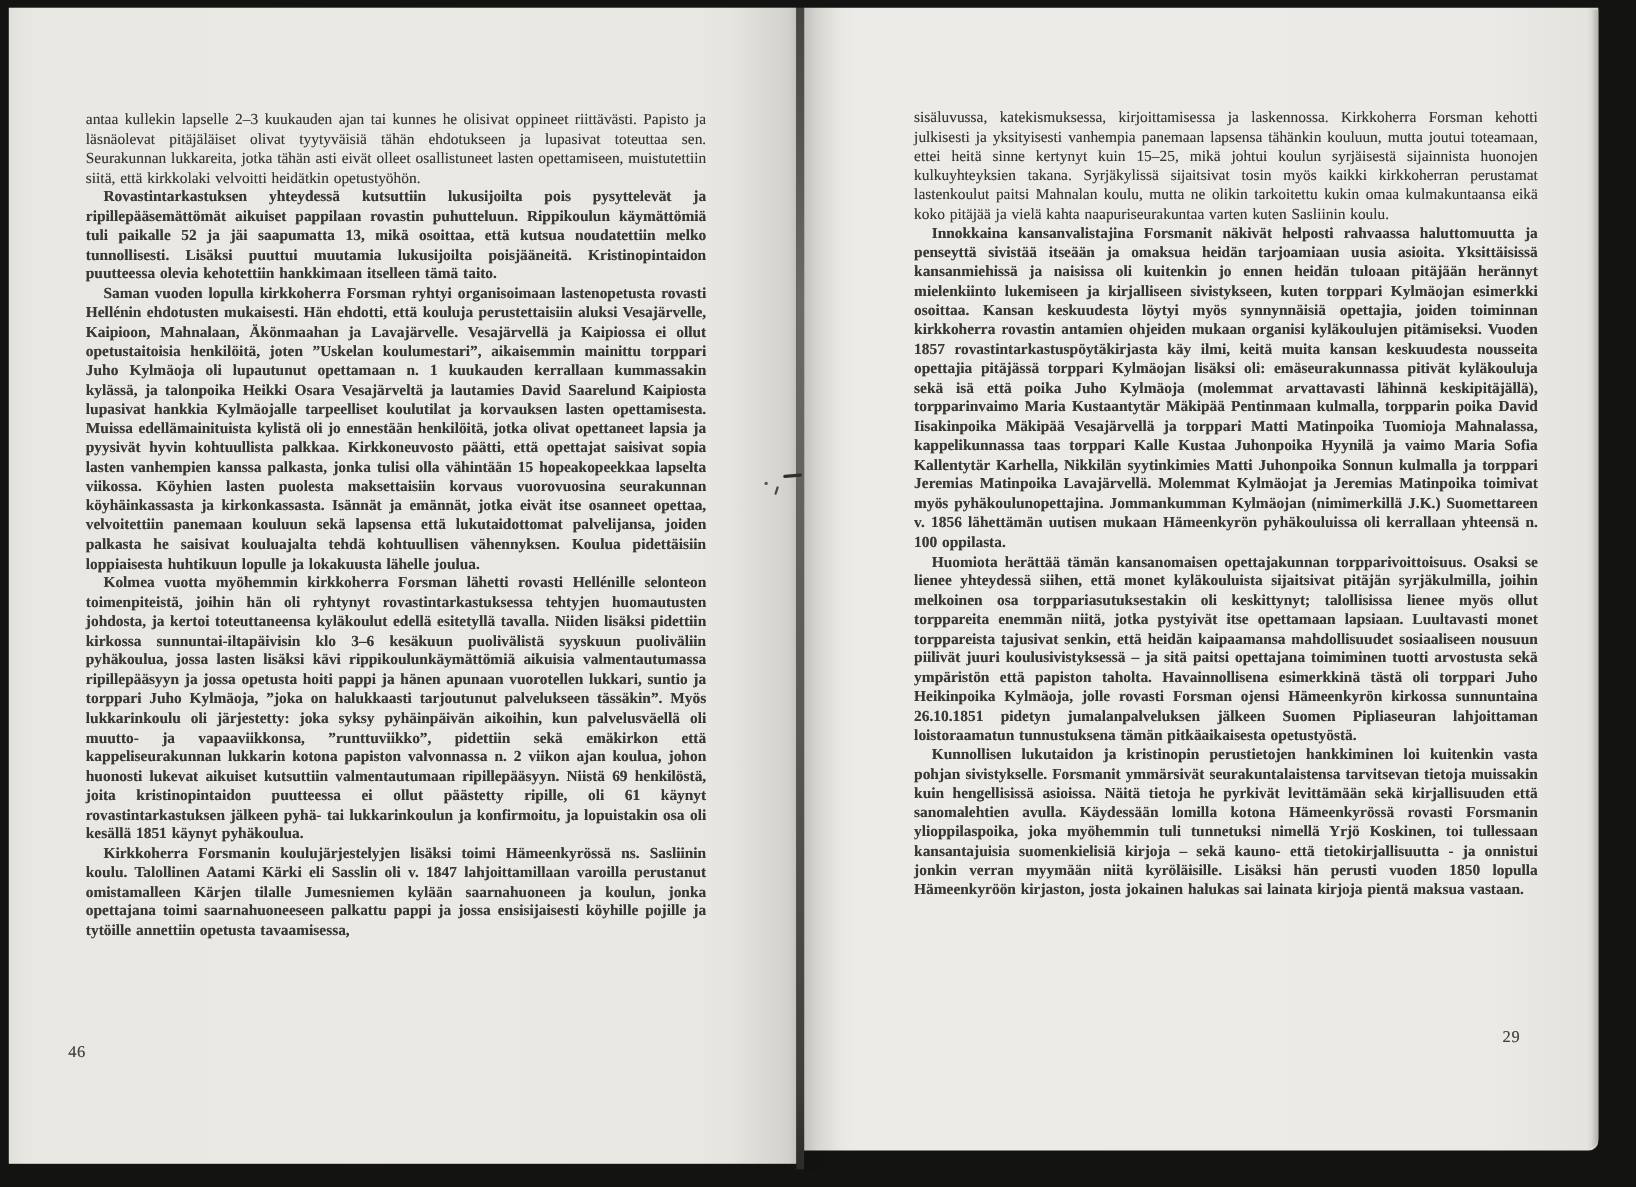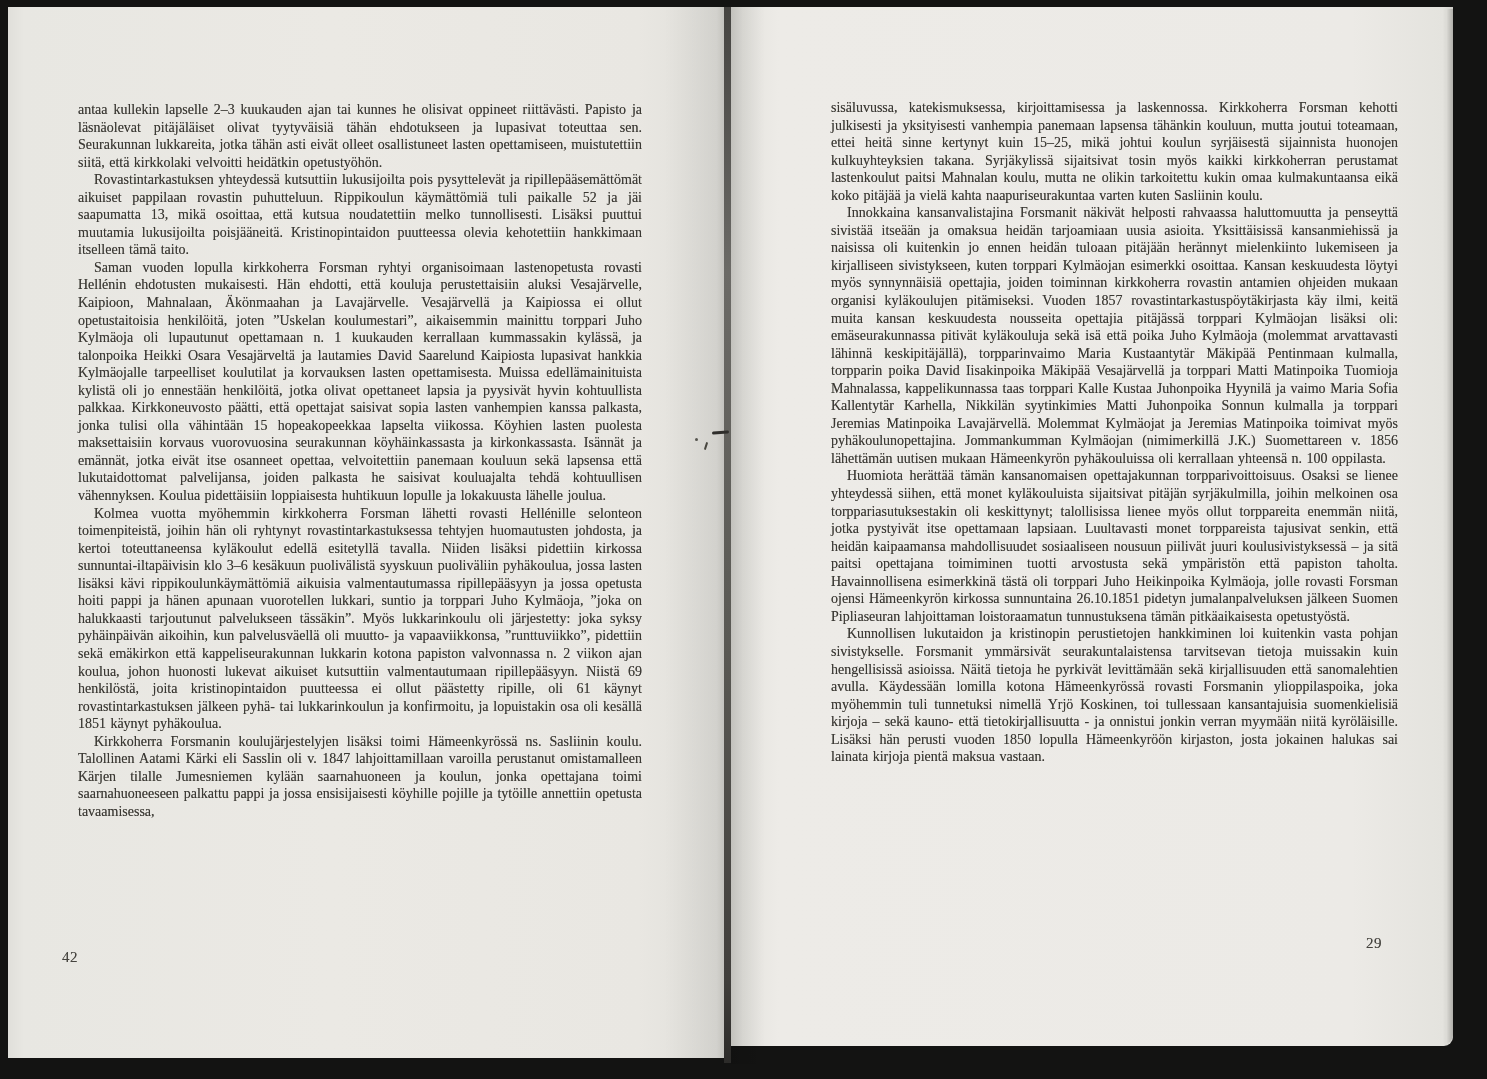--- a/index.html
+++ b/index.html
@@ -34,21 +34,21 @@
   .spine-shade-right{
     position:absolute;left:731px;top:7px;width:34px;height:1057px;
     background:linear-gradient(to right,rgba(0,0,0,0.10),rgba(0,0,0,0));
   }
   .text{
     position:absolute;text-align:justify;color:#3a3833;
     font-size:14px;line-height:17.55px;word-spacing:0.9px;
     text-shadow:0 0 0.5px rgba(58,56,51,0.55);
   }
   .text p{margin:0;padding:0;}
-  .text p.indent{text-indent:16px;}
+  .text p.indent{text-indent:16px;font-weight:bold;}
   .text-left{left:70px;top:94px;width:564px;}
   .text-right{left:100px;top:92px;width:567px;}
   .pagenum{
     position:absolute;font-size:15px;color:#45433e;letter-spacing:0.5px;
     text-shadow:0 0 0.5px rgba(58,56,51,0.5);
   }
   .pagenum-left{left:54px;top:942px;}
   .pagenum-right{left:635px;top:928px;}
   .mark{position:absolute;}
   .mark-dash{left:712px;top:431px;width:17px;height:3px;background:#2f2e2b;transform:rotate(-5deg);border-radius:2px;}
@@ -59,21 +59,21 @@
 <body>
 
 <div class="page page-left">
   <div class="text text-left">
     <p>antaa kullekin lapselle 2–3 kuukauden ajan tai kunnes he olisivat oppineet riittävästi. Papisto ja läsnäolevat pitäjäläiset olivat tyytyväisiä tähän ehdotukseen ja lupasivat toteuttaa sen. Seurakunnan lukkareita, jotka tähän asti eivät olleet osallistuneet lasten opettamiseen, muistutettiin siitä, että kirkkolaki velvoitti heidätkin opetustyöhön.</p>
     <p class="indent">Rovastintarkastuksen yhteydessä kutsuttiin lukusijoilta pois pysyttelevät ja ripillepääsemättömät aikuiset pappilaan rovastin puhutteluun. Rippikoulun käymättömiä tuli paikalle 52 ja jäi saapumatta 13, mikä osoittaa, että kutsua noudatettiin melko tunnollisesti. Lisäksi puuttui muutamia lukusijoilta poisjääneitä. Kristinopintaidon puutteessa olevia kehotettiin hankkimaan itselleen tämä taito.</p>
     <p class="indent">Saman vuoden lopulla kirkkoherra Forsman ryhtyi organisoimaan lastenopetusta rovasti Hellénin ehdotusten mukaisesti. Hän ehdotti, että kouluja perustettaisiin aluksi Vesajärvelle, Kaipioon, Mahnalaan, Äkönmaahan ja Lavajärvelle. Vesajärvellä ja Kaipiossa ei ollut opetustaitoisia henkilöitä, joten ”Uskelan koulumestari”, aikaisemmin mainittu torppari Juho Kylmäoja oli lupautunut opettamaan n. 1 kuukauden kerrallaan kummassakin kylässä, ja talonpoika Heikki Osara Vesajärveltä ja lautamies David Saarelund Kaipiosta lupasivat hankkia Kylmäojalle tarpeelliset koulutilat ja korvauksen lasten opettamisesta. Muissa edellämainituista kylistä oli jo ennestään henkilöitä, jotka olivat opettaneet lapsia ja pyysivät hyvin kohtuullista palkkaa. Kirkkoneuvosto päätti, että opettajat saisivat sopia lasten vanhempien kanssa palkasta, jonka tulisi olla vähintään 15 hopeakopeekkaa lapselta viikossa. Köyhien lasten puolesta maksettaisiin korvaus vuorovuosina seurakunnan köyhäinkassasta ja kirkonkassasta. Isännät ja emännät, jotka eivät itse osanneet opettaa, velvoitettiin panemaan kouluun sekä lapsensa että lukutaidottomat palvelijansa, joiden palkasta he saisivat kouluajalta tehdä kohtuullisen vähennyksen. Koulua pidettäisiin loppiaisesta huhtikuun lopulle ja lokakuusta lähelle joulua.</p>
     <p class="indent">Kolmea vuotta myöhemmin kirkkoherra Forsman lähetti rovasti Hellénille selonteon toimenpiteistä, joihin hän oli ryhtynyt rovastintarkastuksessa tehtyjen huomautusten johdosta, ja kertoi toteuttaneensa kyläkoulut edellä esitetyllä tavalla. Niiden lisäksi pidettiin kirkossa sunnuntai-iltapäivisin klo 3–6 kesäkuun puolivälistä syyskuun puoliväliin pyhäkoulua, jossa lasten lisäksi kävi rippikoulunkäymättömiä aikuisia valmentautumassa ripillepääsyyn ja jossa opetusta hoiti pappi ja hänen apunaan vuorotellen lukkari, suntio ja torppari Juho Kylmäoja, ”joka on halukkaasti tarjoutunut palvelukseen tässäkin”. Myös lukkarinkoulu oli järjestetty: joka syksy pyhäinpäivän aikoihin, kun palvelusväellä oli muutto- ja vapaaviikkonsa, ”runttuviikko”, pidettiin sekä emäkirkon että kappeliseurakunnan lukkarin kotona papiston valvonnassa n. 2 viikon ajan koulua, johon huonosti lukevat aikuiset kutsuttiin valmentautumaan ripillepääsyyn. Niistä 69 henkilöstä, joita kristinopintaidon puutteessa ei ollut päästetty ripille, oli 61 käynyt rovastintarkastuksen jälkeen pyhä- tai lukkarinkoulun ja konfirmoitu, ja lopuistakin osa oli kesällä 1851 käynyt pyhäkoulua.</p>
     <p class="indent">Kirkkoherra Forsmanin koulujärjestelyjen lisäksi toimi Hämeenkyrössä ns. Sasliinin koulu. Talollinen Aatami Kärki eli Sasslin oli v. 1847 lahjoittamillaan varoilla perustanut omistamalleen Kärjen tilalle Jumesniemen kylään saarnahuoneen ja koulun, jonka opettajana toimi saarnahuoneeseen palkattu pappi ja jossa ensisijaisesti köyhille pojille ja tytöille annettiin opetusta tavaamisessa,</p>
   </div>
-  <div class="pagenum pagenum-left">42</div>
+  <div class="pagenum pagenum-left">46</div>
 </div>
 
 <div class="spine-shade-left"></div>
 
 <div class="page page-right">
   <div class="text text-right">
     <p>sisäluvussa, katekismuksessa, kirjoittamisessa ja laskennossa. Kirkkoherra Forsman kehotti julkisesti ja yksityisesti vanhempia panemaan lapsensa tähänkin kouluun, mutta joutui toteamaan, ettei heitä sinne kertynyt kuin 15–25, mikä johtui koulun syrjäisestä sijainnista huonojen kulkuyhteyksien takana. Syrjäkylissä sijaitsivat tosin myös kaikki kirkkoherran perustamat lastenkoulut paitsi Mahnalan koulu, mutta ne olikin tarkoitettu kukin omaa kulmakuntaansa eikä koko pitäjää ja vielä kahta naapuriseurakuntaa varten kuten Sasliinin koulu.</p>
     <p class="indent">Innokkaina kansanvalistajina Forsmanit näkivät helposti rahvaassa haluttomuutta ja penseyttä sivistää itseään ja omaksua heidän tarjoamiaan uusia asioita. Yksittäisissä kansanmiehissä ja naisissa oli kuitenkin jo ennen heidän tuloaan pitäjään herännyt mielenkiinto lukemiseen ja kirjalliseen sivistykseen, kuten torppari Kylmäojan esimerkki osoittaa. Kansan keskuudesta löytyi myös synnynnäisiä opettajia, joiden toiminnan kirkkoherra rovastin antamien ohjeiden mukaan organisi kyläkoulujen pitämiseksi. Vuoden 1857 rovastintarkastuspöytäkirjasta käy ilmi, keitä muita kansan keskuudesta nousseita opettajia pitäjässä torppari Kylmäojan lisäksi oli: emäseurakunnassa pitivät kyläkouluja sekä isä että poika Juho Kylmäoja (molemmat arvattavasti lähinnä keskipitäjällä), torpparinvaimo Maria Kustaantytär Mäkipää Pentinmaan kulmalla, torpparin poika David Iisakinpoika Mäkipää Vesajärvellä ja torppari Matti Matinpoika Tuomioja Mahnalassa, kappelikunnassa taas torppari Kalle Kustaa Juhonpoika Hyynilä ja vaimo Maria Sofia Kallentytär Karhella, Nikkilän syytinkimies Matti Juhonpoika Sonnun kulmalla ja torppari Jeremias Matinpoika Lavajärvellä. Molemmat Kylmäojat ja Jeremias Matinpoika toimivat myös pyhäkoulunopettajina. Jommankumman Kylmäojan (nimimerkillä J.K.) Suomettareen v. 1856 lähettämän uutisen mukaan Hämeenkyrön pyhäkouluissa oli kerrallaan yhteensä n. 100 oppilasta.</p>
     <p class="indent">Huomiota herättää tämän kansanomaisen opettajakunnan torpparivoittoisuus. Osaksi se lienee yhteydessä siihen, että monet kyläkouluista sijaitsivat pitäjän syrjäkulmilla, joihin melkoinen osa torppariasutuksestakin oli keskittynyt; talollisissa lienee myös ollut torppareita enemmän niitä, jotka pystyivät itse opettamaan lapsiaan. Luultavasti monet torppareista tajusivat senkin, että heidän kaipaamansa mahdollisuudet sosiaaliseen nousuun piilivät juuri koulusivistyksessä – ja sitä paitsi opettajana toimiminen tuotti arvostusta sekä ympäristön että papiston taholta. Havainnollisena esimerkkinä tästä oli torppari Juho Heikinpoika Kylmäoja, jolle rovasti Forsman ojensi Hämeenkyrön kirkossa sunnuntaina 26.10.1851 pidetyn jumalanpalveluksen jälkeen Suomen Pipliaseuran lahjoittaman loistoraamatun tunnustuksena tämän pitkäaikaisesta opetustyöstä.</p>
     <p class="indent">Kunnollisen lukutaidon ja kristinopin perustietojen hankkiminen loi kuitenkin vasta pohjan sivistykselle. Forsmanit ymmärsivät seurakuntalaistensa tarvitsevan tietoja muissakin kuin hengellisissä asioissa. Näitä tietoja he pyrkivät levittämään sekä kirjallisuuden että sanomalehtien avulla. Käydessään lomilla kotona Hämeenkyrössä rovasti Forsmanin ylioppilaspoika, joka myöhemmin tuli tunnetuksi nimellä Yrjö Koskinen, toi tullessaan kansantajuisia suomenkielisiä kirjoja – sekä kauno- että tietokirjallisuutta - ja onnistui jonkin verran myymään niitä kyröläisille. Lisäksi hän perusti vuoden 1850 lopulla Hämeenkyröön kirjaston, josta jokainen halukas sai lainata kirjoja pientä maksua vastaan.</p>

